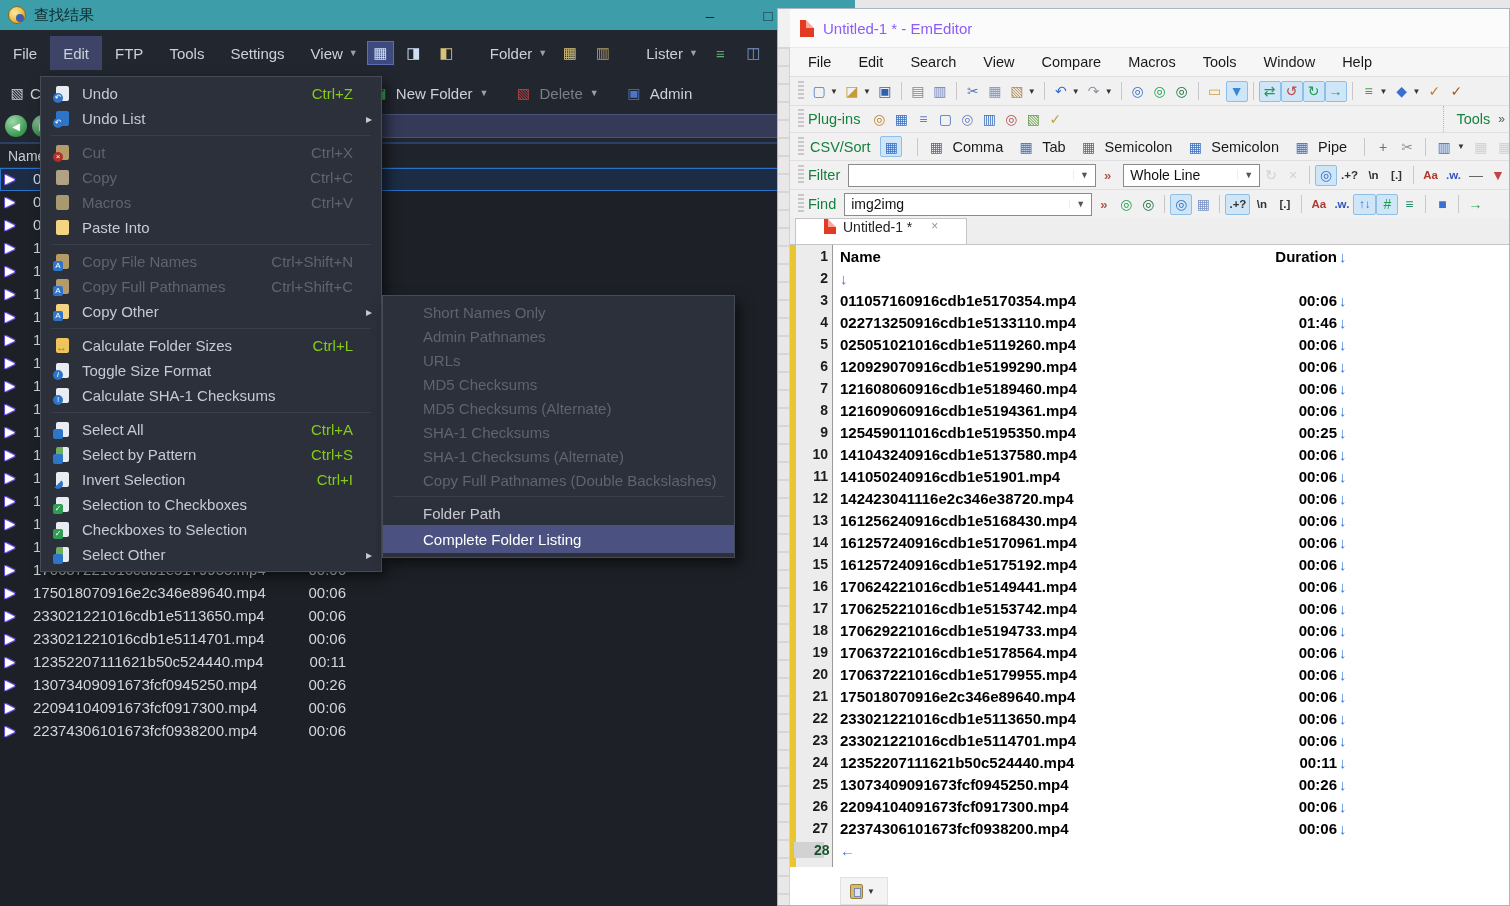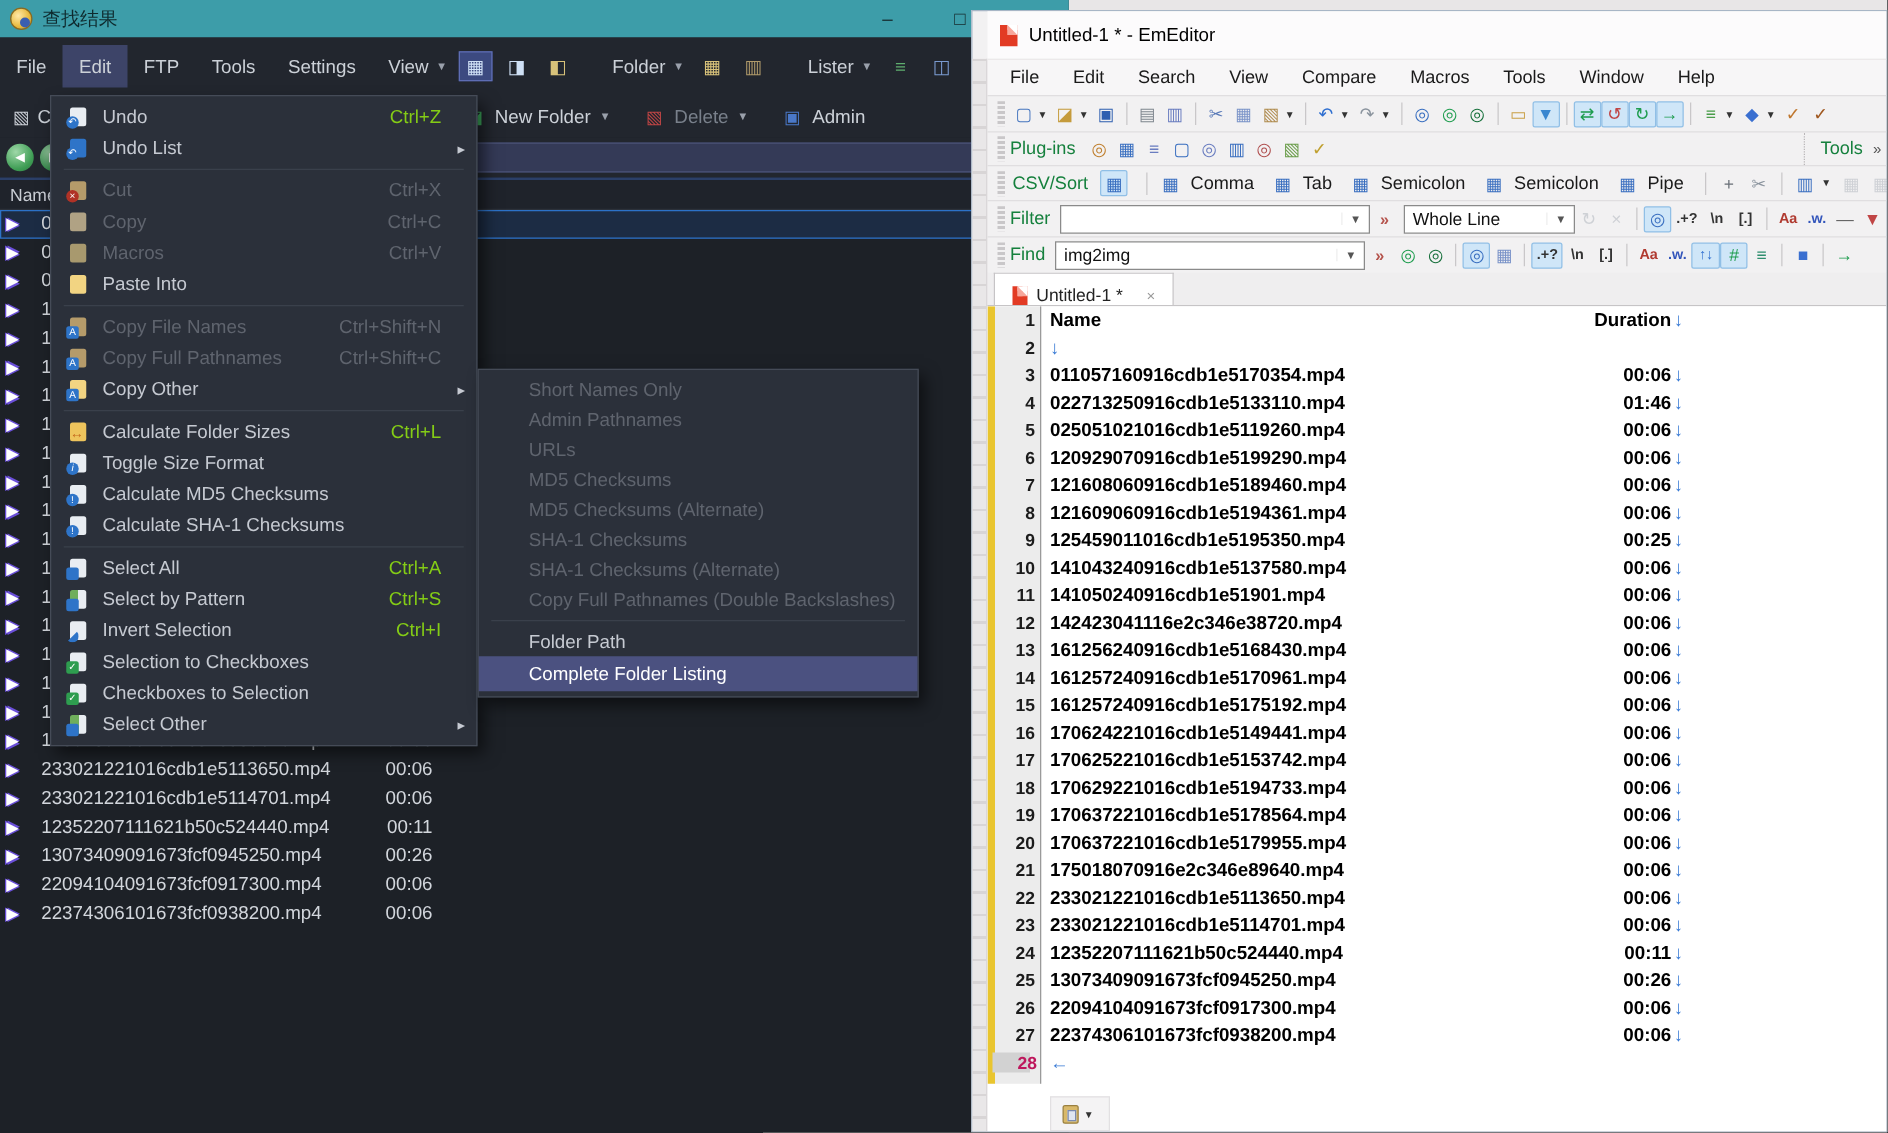--- a/index.html
+++ b/index.html
@@ -68,21 +68,21 @@
 .ic-selchk::after,.ic-chksel::after{content:"✓";background:#2e9d4f;border-radius:2px;line-height:10px}
 .ic-selother::before{background:linear-gradient(90deg,#6fae5c 55%,#e9edf2 55%)}.ic-selother::after{background:#2e74c8;border-radius:2px}
 .submenu{left:382px;top:295px;width:353px;padding:4px 0;z-index:11}
 .submenu .menu-item{height:24px;padding-left:40px}
 .submenu .menu-item.highlight{background:#4b5180;color:#fff;height:28px}
 
 
 .emed{position:absolute;left:777px;top:8px;width:733px;height:898px;background:#f2f1f2;border:1px solid #a8b6c6;z-index:1}
 .e-strip{position:absolute;left:0;top:38px;bottom:0;width:12px;background:#e9e7e8 repeating-linear-gradient(180deg,#d8d5d6 0 2px,transparent 2px 18px);border-right:1px solid #d5d2d4}
 .e-main{position:absolute;left:12px;top:0;right:0;bottom:0;display:flex;flex-direction:column}
-.e-title{height:38px;background:#fcfbfc;display:flex;align-items:center;padding-left:10px;font-size:15px;color:#000000;gap:9px}
+.e-title{height:38px;background:#fcfbfc;display:flex;align-items:center;padding-left:10px;font-size:15px;color:#8b5cf6;gap:9px}
 .e-doc{width:14px;height:17px;background:#e23b24;position:relative;flex:none}
 .e-doc::after{content:"";position:absolute;right:0;top:0;border:4px solid #fff;border-left-color:#f7a79b;border-bottom-color:#f7a79b}
 .e-menubar{height:29px;background:#f7f6f7;display:flex;align-items:center;gap:27px;padding-left:18px;font-size:14.5px;color:#1a1a1a;border-top:1px solid #ece9ea}
 .e-row{display:flex;align-items:center;background:#f2f1f2;border-top:1px solid #e0dee0;position:relative}
 .e-toolbar{height:29px;padding-left:8px}
 .grip{width:6px;height:20px;margin-right:4px;background:repeating-linear-gradient(180deg,#c9c7c9 0 2px,transparent 2px 4px);flex:none}
 .tbi{width:22px;height:21px;display:flex;align-items:center;justify-content:center;font-size:14px;position:relative;border:1px solid transparent;flex:none}
 .tbi::before{content:attr(data-glyph)}
 .tbi.txt{font-size:11.5px;font-weight:bold;width:auto;min-width:23px;padding:0 3px}
 .tbi.pressed{background:#cfe6f8;border-color:#90bfe6;border-radius:2px}
@@ -94,30 +94,30 @@
 .tools-right{margin-left:auto;display:flex;align-items:center;height:100%;border-left:1px dotted #b9b6b8;padding:0 4px 0 12px;gap:8px}
 .tools-right .chevgray{color:#555;font-size:12px}
 .e-csv{height:28px;padding-left:8px;gap:2px}
 .csvi{display:flex;align-items:center;gap:5px;font-size:14.5px;color:#1a1a1a;margin-right:10px}
 .e-findbar{height:29px;padding-left:8px}
 .combo{width:248px;height:23px;background:#fff;border:1px solid #8a8a8a;display:flex;align-items:center;padding-left:6px;font-size:14px;color:#111}
 .combo .carr{margin-left:auto;color:#555;font-size:9px;padding:0 6px;border-left:1px solid #eee}
 .combo.small{width:137px;margin-left:4px}
 .chev{color:#b5544d;font-weight:bold;margin:0 8px;font-size:13px}
 .e-tabs{height:27px;background:#efeeef;border-bottom:1px solid #c6c4c6;display:flex;align-items:flex-end;padding-left:5px}
-.tab{height:26px;background:#fff;border:1px solid #c6c4c6;border-bottom:none;display:flex;align-items:flex-end;gap:7px;padding:0 14px;font-size:14px;color:#222}
+.tab{height:26px;background:#fff;border:1px solid #c6c4c6;border-bottom:none;display:flex;align-items:flex-start;gap:7px;padding:0 28px;font-size:14px;color:#222}
 .tab .e-doc{width:12px;height:15px}
 .tclose{color:#999;font-size:12px;margin-left:12px}
 .editor{flex:1;background:#fff;position:relative;font-family:"DejaVu Sans Mono",monospace;font-size:15px;font-weight:bold;overflow:hidden}
 .gutbar{position:absolute;left:0;top:0;width:6px;height:622px;background:#e9c52f}
 .gutcol{position:absolute;left:6px;top:0;width:37px;height:622px;background:#ececec;border-right:1px solid #9a9a9a}
 .lines{position:absolute;left:50px;top:3px;right:0}
 .eline{position:relative;height:22px;white-space:nowrap;color:#000}
 .eline .ln{position:absolute;left:-42px;width:30px;text-align:right;color:#1c1c1c;font-size:14px}
-.eline.current .ln{color:#be185d;background:#d2d2d2;padding-left:20px;margin-left:-4px}
+.eline.current .ln{color:#14532d;background:#d2d2d2;padding-left:20px;margin-left:-4px}
 .eline .edur{position:absolute;left:425px;width:72px;text-align:right;top:0}
 .eline.has-dur::after{content:"↓";position:absolute;left:499px;top:0;color:#3a7bd5;font-weight:normal}
 .eline .emark{color:#3a7bd5;font-weight:normal}
 .pastebtn{position:absolute;left:50px;top:632px;width:48px;height:28px;background:#f4f3f4;border:1px solid #e2e0e2;display:flex;align-items:center;justify-content:center;gap:4px}
 .pastebtn .pclip{width:13px;height:15px;background:#d9b96a;border:1px solid #9a8040;border-radius:2px;position:relative}
 .pastebtn .pclip::after{content:"";position:absolute;inset:3px 1px 1px 3px;background:#dfe6f2;border:1px solid #7a8ab0}
 .pastebtn .dd{font-size:8px}
 </style>
 </head>
 <body>
@@ -387,25 +387,20 @@
         <span class="ml">Calculate Folder Sizes</span>
         <span class="ms">Ctrl+L</span>
       </div>
         <div class="menu-item">
         <span class="mi ic-info"></span>
         <span class="ml">Toggle Size Format</span>
         <span class="ms"></span>
       </div>
         <div class="menu-item">
         <span class="mi ic-alert"></span>
-        <span class="ml">Calculate MD5 Checksums</span>
-        <span class="ms"></span>
-      </div>
-        <div class="menu-item">
-        <span class="mi ic-alert"></span>
         <span class="ml">Calculate SHA-1 Checksums</span>
         <span class="ms"></span>
       </div>
         <div class="menu-sep"></div>
         <div class="menu-item">
         <span class="mi ic-selall"></span>
         <span class="ml">Select All</span>
         <span class="ms">Ctrl+A</span>
       </div>
         <div class="menu-item">

